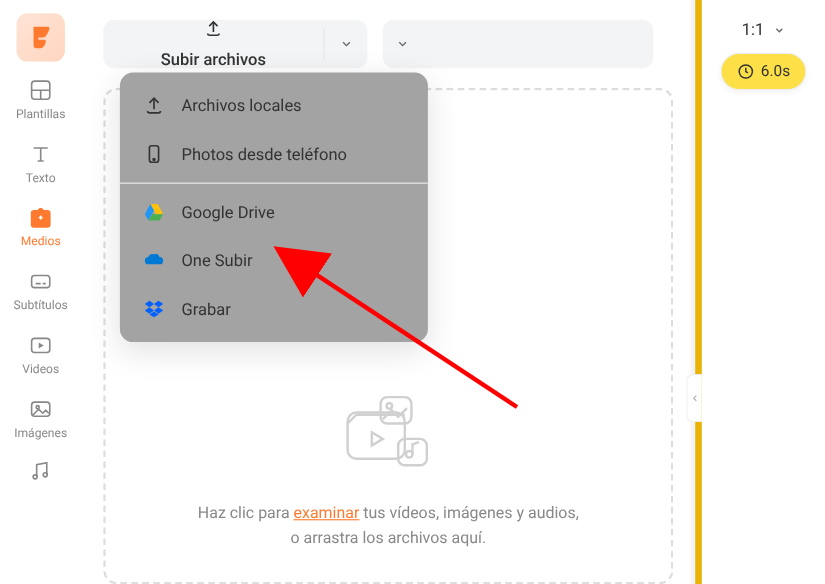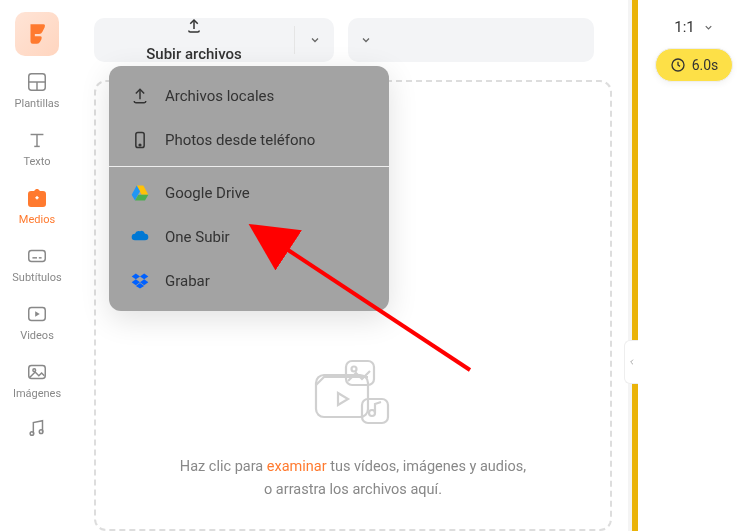--- a/index.html
+++ b/index.html
@@ -24,21 +24,21 @@
 .btn-record-chevron { width: 36px; display: flex; align-items: center; justify-content: center; }
 
 .dropdown { position: absolute; left: 20px; top: 66px; width: 280px; background: #a3a3a3; border-radius: 12px; box-shadow: 0 8px 30px rgba(0,0,0,0.12); padding: 8px 0; z-index: 20; margin-left: 15px; }
 .dropdown-item { display: flex; align-items: center; gap: 14px; padding: 11px 20px; font-size: 15px; color: #333; cursor: pointer; }
 .dropdown-item .dicon { width: 22px; height: 22px; display: flex; align-items: center; justify-content: center; }
 .dropdown-sep { height: 1px; background: #eee; margin: 4px 0; }
 
 .dropzone { position: absolute; left: 20px; right: 20px; top: 80px; bottom: 0; border: 2px dashed #ddd; border-radius: 12px; display: flex; flex-direction: column; align-items: center; justify-content: flex-end; padding-bottom: 28px; }
 .dropzone-icon { color: #ccc; margin-bottom: 20px; }
 .dropzone-text { font-size: 14.5px; color: #888; text-align: center; line-height: 1.6; }
-.dropzone-text a { color: #ff7a2f; }
+.dropzone-text a { color: #ff7a2f; text-decoration: underline; }
 
 .right-panel { position: absolute; right: 0; top: 0; width: 118px; height: 100%; border-left: 6px solid #eab308; padding: 18px 0 0 0; display: flex; flex-direction: column; align-items: center; gap: 12px; }
 .right-divider { position: absolute; left: 628px; top: 0; width: 4px; height: 100%; background: #f4f4f4; }
 .ratio-btn { display: flex; align-items: center; gap: 8px; font-size: 15px; color: #333; }
 .duration-pill { background: #fde047; border: 1px solid #eee; border-radius: 20px; padding: 8px 14px; display: flex; align-items: center; gap: 6px; font-size: 14px; color: #333; box-shadow: 0 2px 6px rgba(0,0,0,0.05); }
 .collapse-handle { position: absolute; left: -14px; top: 340px; width: 14px; height: 44px; background: #fff; border: 1px solid #eee; border-right: none; border-radius: 6px 0 0 6px; display: flex; align-items: center; justify-content: center; }
 
 .arrow { position: absolute; z-index: 30; pointer-events: none; }
 </style>
 </head>

